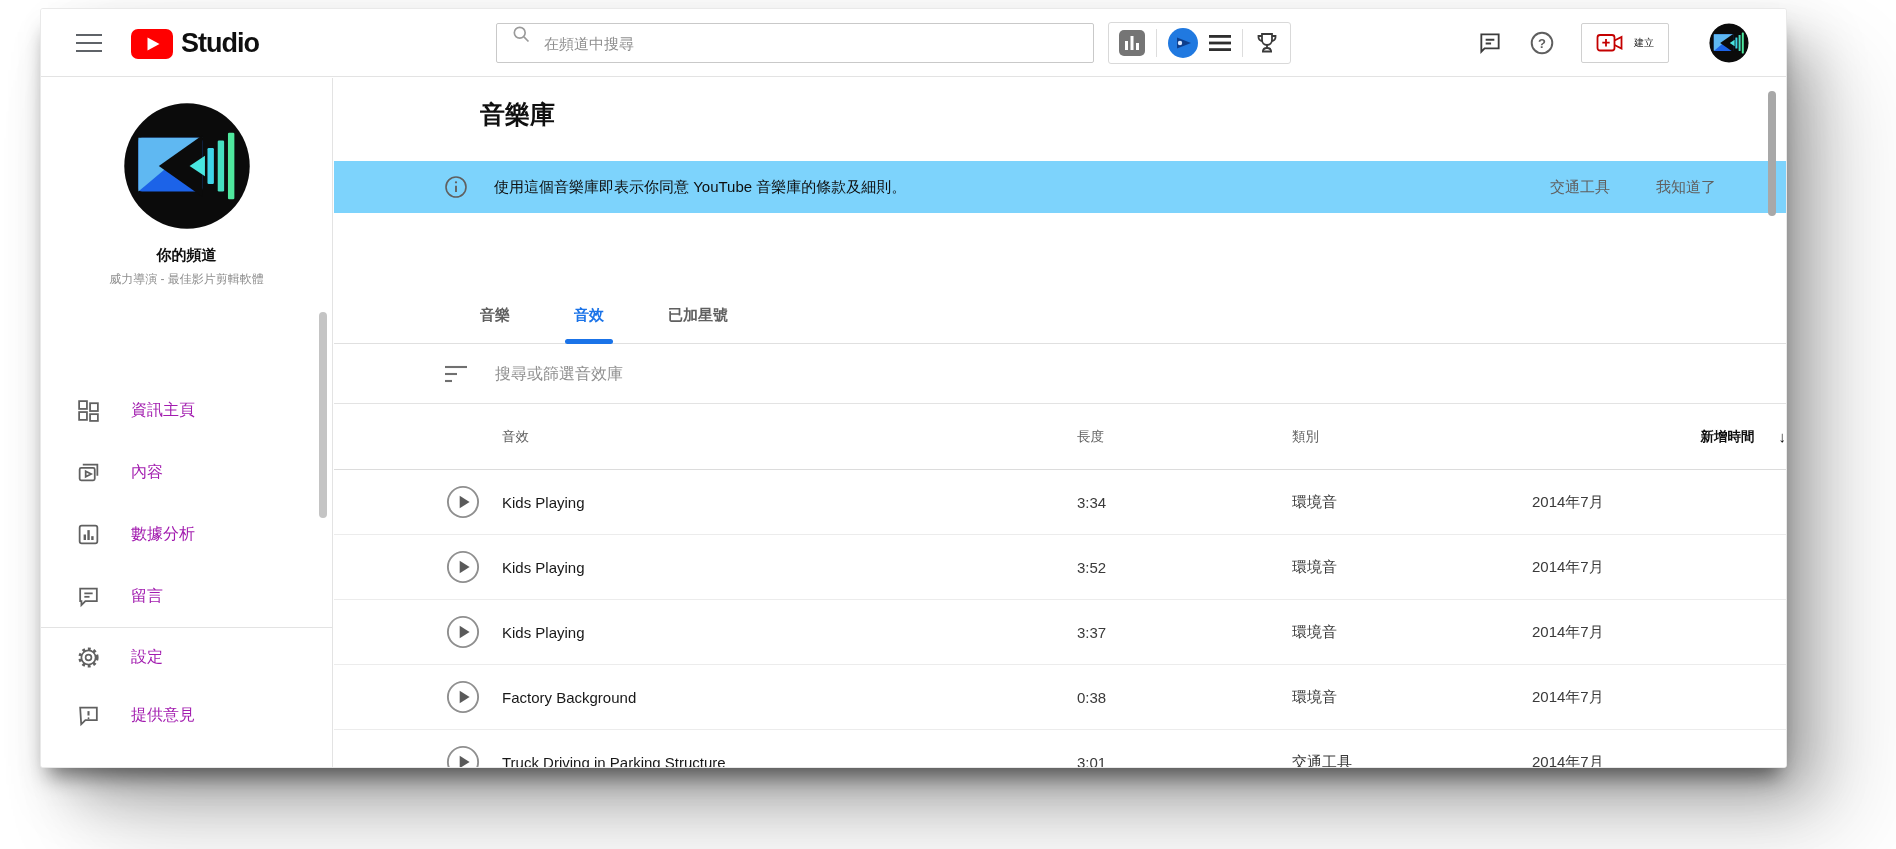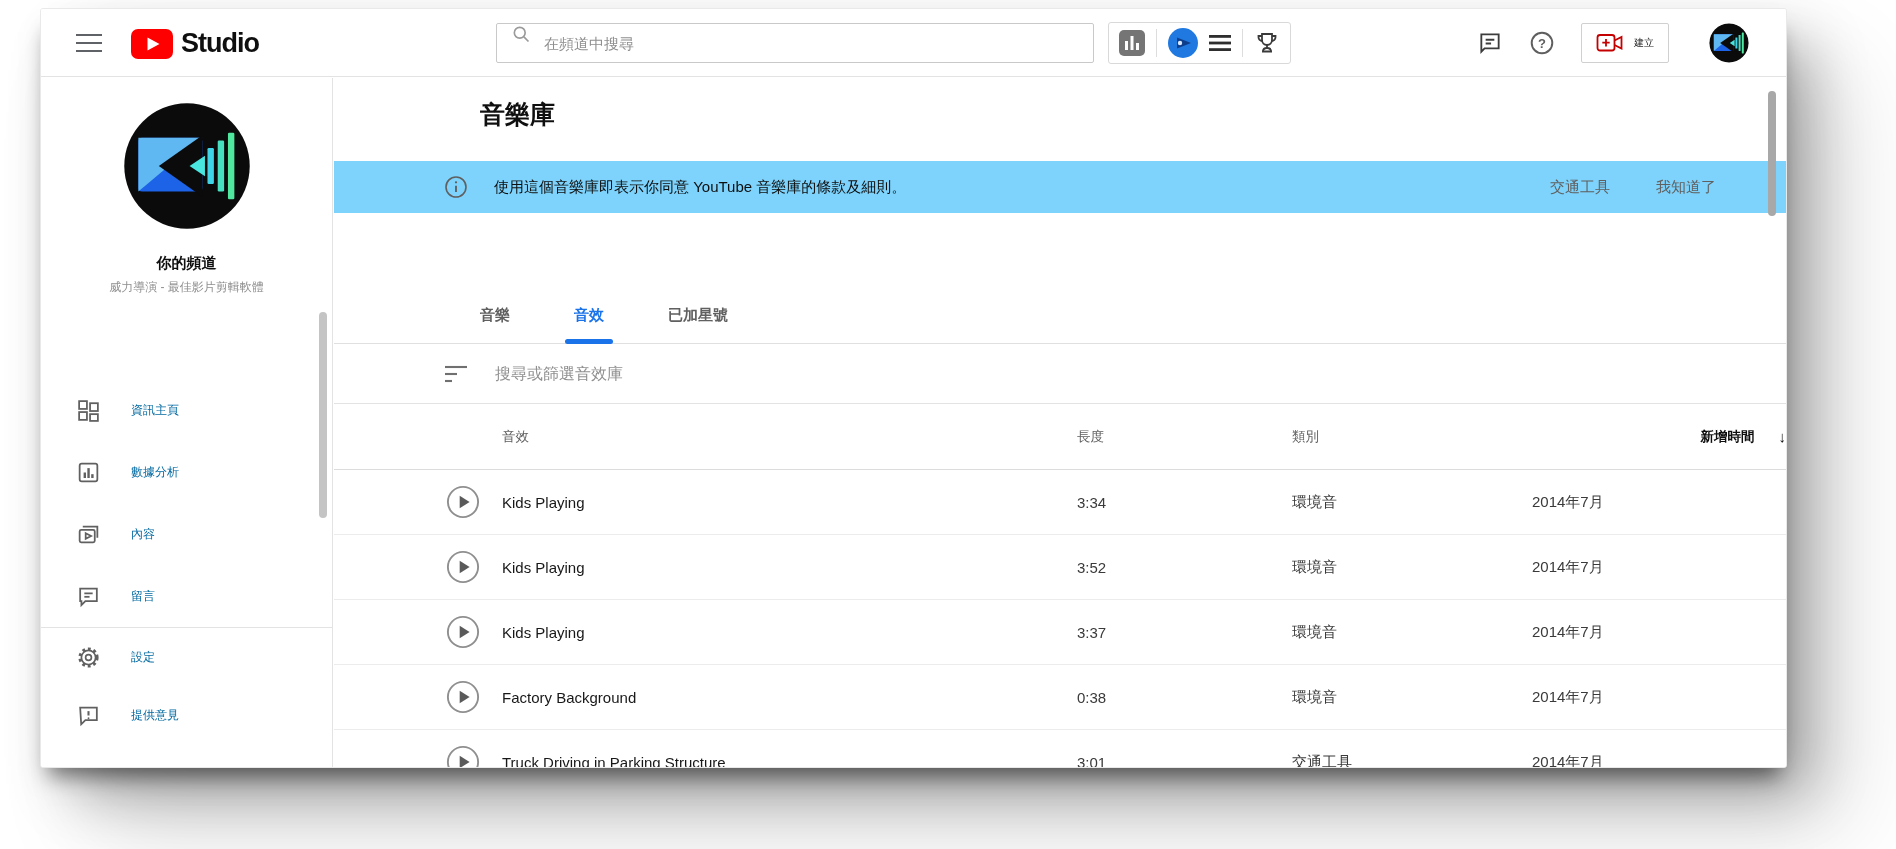--- a/index.html
+++ b/index.html
@@ -32,26 +32,26 @@
   .create-btn { height:40px; border:1px solid #d0d0d0; border-radius:2px; background:#fff;
                 display:flex; align-items:center; gap:10px; padding:0 14px; cursor:pointer; }
   .create-btn .lbl { font-size:10px; font-weight:500; color:#202020;text-align:center; }
   .avatar-sm { width:40px; height:40px; border-radius:50%; overflow:hidden; cursor:pointer; margin-left:14px; }
 
   
   .sidebar { position:absolute; left:0; top:69px; width:292px; bottom:0; background:#fff;
              border-right:1px solid #e3e3e3; }
   .channel { text-align:center; padding-top:24px; }
   .avatar-lg { width:128px; height:128px; margin:0 auto; border-radius:50%; overflow:hidden; cursor:pointer; }
-  .channel-name { margin-top:24px; font-size:15px; font-weight:700; color:#0f0f0f; }
+  .channel-name { margin-top:16px; font-size:15px; font-weight:700; color:#0f0f0f; }
   .channel-sub { margin-top:6px; font-size:12px; color:#8f8f8f; }
   .nav { position:absolute; top:301px; left:0; right:0; }
   .nav-item { height:62px; display:flex; align-items:center; padding-left:35px; gap:30px; cursor:pointer; }
   .nav-item.small { height:58px; }
-  .nav-item .txt { font-size:12px; font-weight:500; color:#0369a1; }
+  .nav-item .txt { font-size:16px; font-weight:500; color:#a21caf; }
   .nav-divider { height:1px; background:#e3e3e3; }
   .side-scroll { position:absolute; right:5px; top:234px; width:8px; height:206px;
                  background:#c4c4c4; border-radius:4px; cursor:grab; }
 
   
   .content { position:absolute; left:293px; top:69px; right:0; bottom:0; background:#fff; overflow:hidden; }
   .page-title { position:absolute; top:20px; left:146px; font-size:25px; font-weight:700; color:#0f0f0f; }
   .banner { position:absolute; top:83px; left:0; right:0; height:52px; background:#7dd3fc;
             display:flex; align-items:center; padding-left:110px; padding-right:70px; gap:26px; }
   .banner-text { font-size:15px; color:#0f0f0f; }
@@ -204,40 +204,40 @@
       <div class="nav-item">
         <svg width="25" height="25" viewBox="0 0 24 24" fill="none" stroke="#606060" stroke-width="1.7">
             <rect x="3" y="3" width="7.5" height="7.5"></rect>
             <rect x="13.5" y="5" width="7.5" height="7.5"></rect>
             <rect x="3" y="13.5" width="7.5" height="7.5"></rect>
             <rect x="13.5" y="15.5" width="7.5" height="6.5"></rect>
           </svg>
         <span class="txt">資訊主頁</span>
       </div>
       <div class="nav-item">
+        <svg width="25" height="25" viewBox="0 0 24 24" fill="none" stroke="#606060" stroke-width="1.7">
+            <path d="M6.5 4.5 H20.5 V15"></path>
+            <rect x="3.5" y="7.5" width="14.5" height="12" rx="1.5"></rect>
+            <path d="M9.3 10.8 l5.2 2.7 -5.2 2.7 Z"></path>
+          </svg>
+        <span class="txt">內容</span>
+      </div>
+      <div class="nav-item">
         <svg width="25" height="25" viewBox="0 0 24 24">
             <rect x="3.5" y="3.5" width="17" height="17" rx="2" fill="none" stroke="#606060" stroke-width="1.7"></rect>
             <g fill="#606060">
               <rect x="7.3" y="12" width="2.3" height="5.3"></rect>
               <rect x="10.9" y="7.8" width="2.3" height="9.5"></rect>
               <rect x="14.6" y="13.6" width="2.3" height="3.7"></rect>
             </g>
           </svg>
         <span class="txt">數據分析</span>
       </div>
       <div class="nav-item">
         <svg width="25" height="25" viewBox="0 0 24 24" fill="none" stroke="#606060" stroke-width="1.7">
-            <path d="M6.5 4.5 H20.5 V15"></path>
-            <rect x="3.5" y="7.5" width="14.5" height="12" rx="1.5"></rect>
-            <path d="M9.3 10.8 l5.2 2.7 -5.2 2.7 Z"></path>
-          </svg>
-        <span class="txt">內容</span>
-      </div>
-      <div class="nav-item">
-        <svg width="25" height="25" viewBox="0 0 24 24" fill="none" stroke="#606060" stroke-width="1.7">
             <path d="M4 4.5 h16 v12 h-11 l-3.8 3.8 V16.5 H4 Z"></path>
             <line x1="8" y1="9" x2="16" y2="9"></line>
             <line x1="8" y1="12.3" x2="13" y2="12.3"></line>
           </svg>
         <span class="txt">留言</span>
       </div>
       <div class="nav-divider"></div>
       <div class="nav-item small">
         <svg width="25" height="25" viewBox="0 0 24 24" fill="none" stroke="#606060">
             <circle cx="12" cy="12" r="8.2" stroke-width="3" stroke-dasharray="2.7 2.7"></circle>

